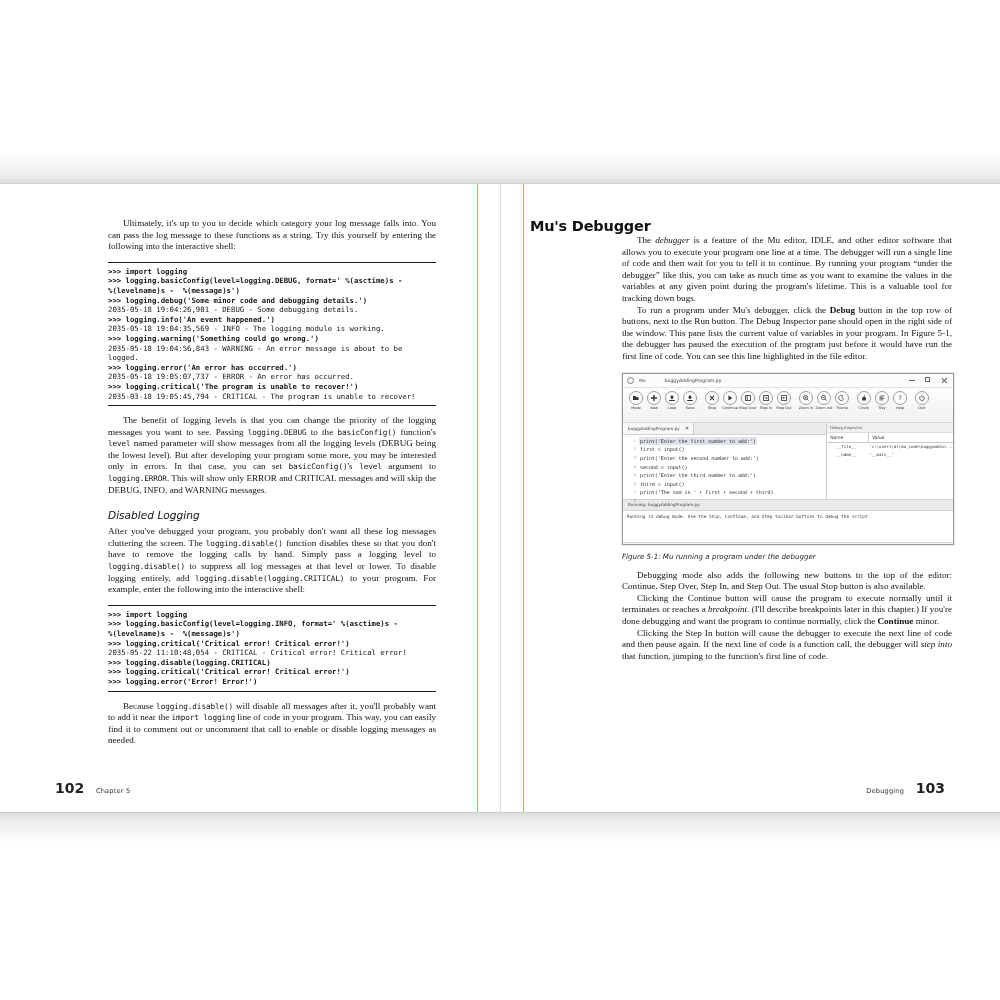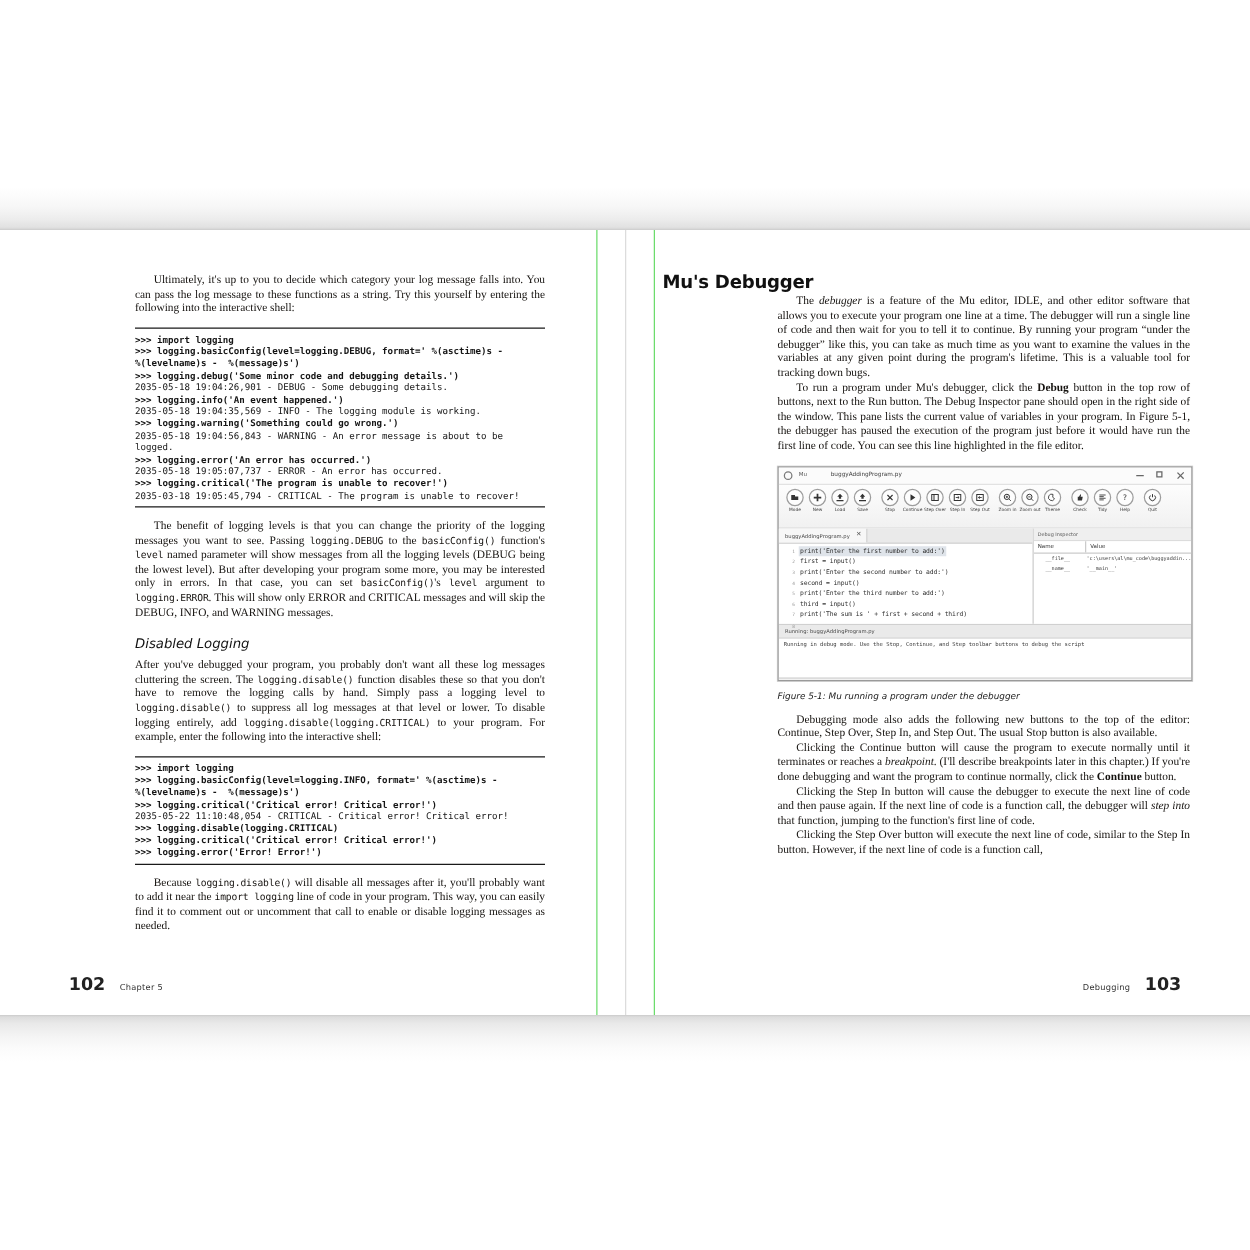--- a/index.html
+++ b/index.html
@@ -502,25 +502,24 @@
                   
                 </span>
               </div>
             </div>
 
             <div class="figcaption">Figure 5-1: Mu running a program under the debugger</div>
           </div>
 
           <p class="body" style="margin-top:9px;">Debugging mode also adds the following new buttons to the top of the editor: Continue, Step Over, Step In, and Step Out. The usual Stop button is also available.</p>
 
-          <p class="body"><span>Clicking the Continue button will cause the program to execute normally until it terminates or reaches a </span><span class="it">breakpoint</span><span>. (I'll describe breakpoints later in this chapter.) If you're done debugging and want the program to continue normally, click the </span><span class="bd">Continue</span><span> button.</span></p>
+          <p class="body"><span>Clicking the Continue button will cause the program to execute normally until it terminates or reaches a </span><span class="it">breakpoint</span><span>. (I'll describe breakpoints later in this chapter.) If you're done debugging and want the program to continue normally, click the </span><span class="bd">Continue</span><span> minor.</span></p>
 
           <p class="body"><span>Clicking the Step In button will cause the debugger to execute the next line of code and then pause again. If the next line of code is a function call, the debugger will </span><span class="it">step into</span><span> that function, jumping to the function's first line of code.</span></p>
 
-          <p class="body">Clicking the Step Over button will execute the next line of code, similar to the Step In button. However, if the next line of code is a function call,</p>
         </div>
 
         <div class="folio right">
           <span class="lbl" style="margin-right:9px;">Debugging</span>
           <span class="num">103</span>
         </div>
       </div>
 
     </div>
   </div>

